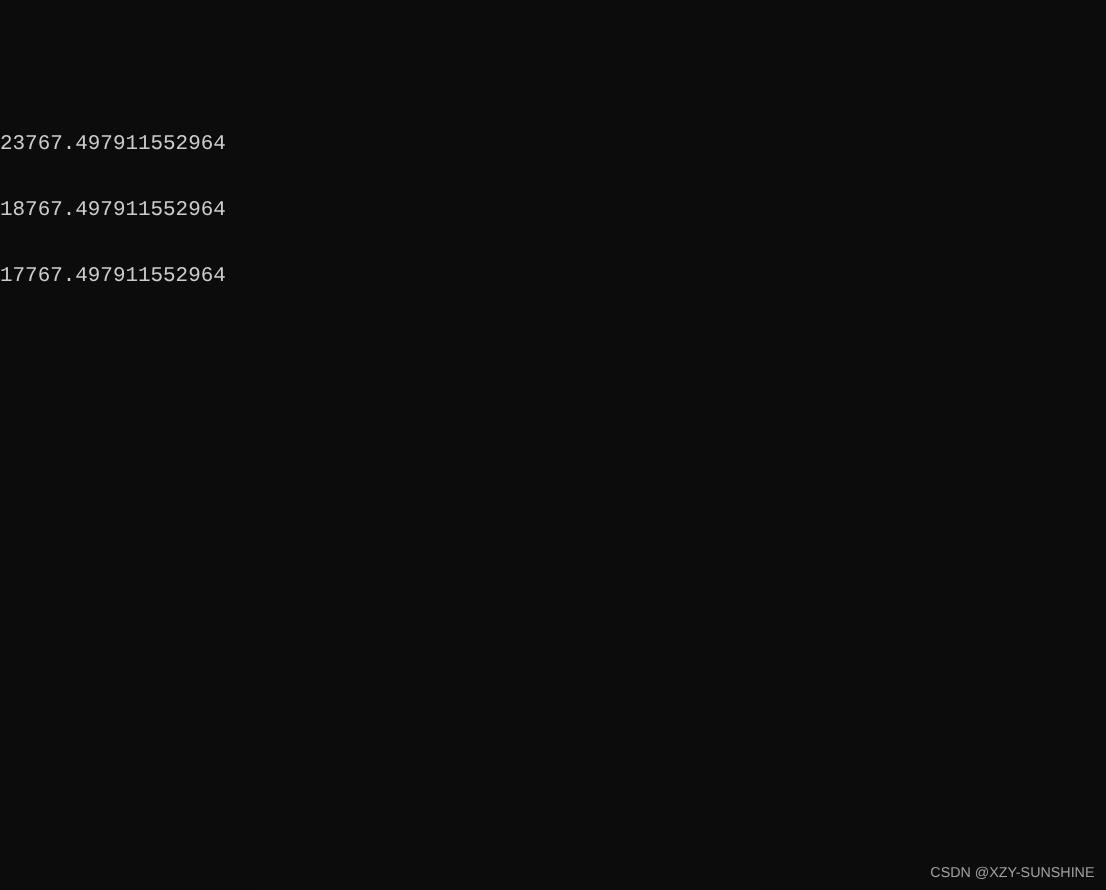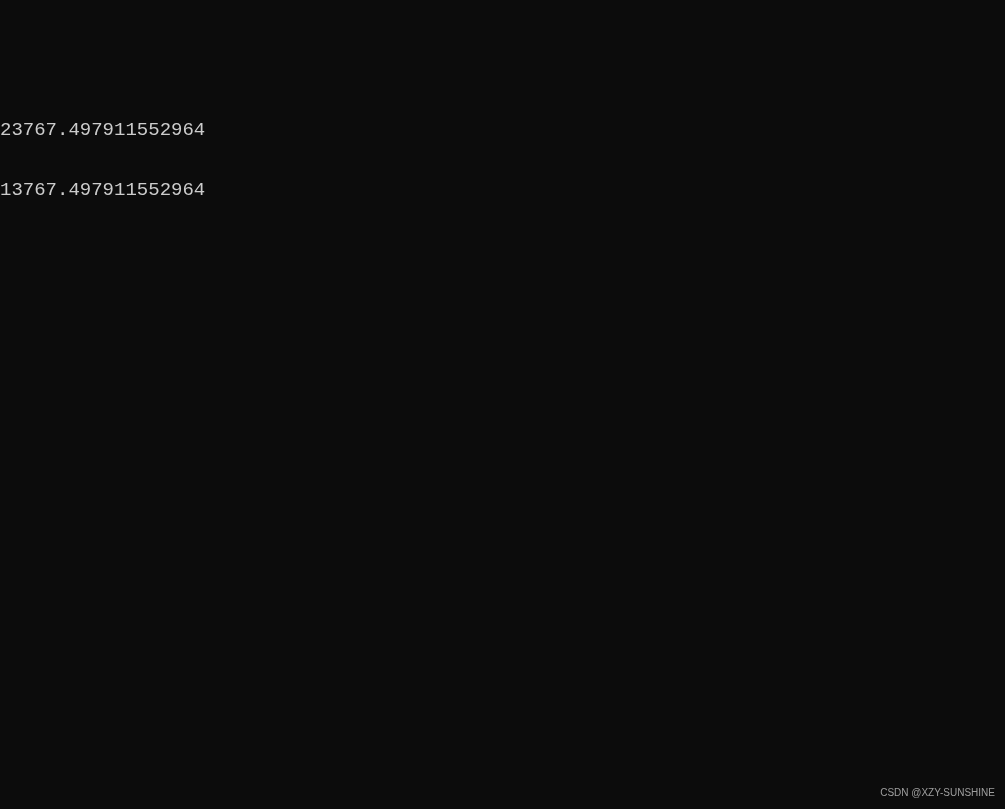--- a/index.html
+++ b/index.html
@@ -21,32 +21,33 @@
     }
     .terminal-content {
       padding: 0;
     }
     .watermark {
       position: absolute;
       bottom: 6px;
       right: 10px;
       color: #b8b8b8;
       font-family: Arial, sans-serif;
-      font-size: 10px;
+      font-size: 13px;
       opacity: 0.85;
     }
   </style>
 </head>
 <body>
 
 
 
 <div class="terminal-content">
   <div>23767.497911552964</div>
-  <div>13767.497911552964</div>
+  <div>18767.497911552964</div>
+  <div>17767.497911552964</div>
   
   
   
   
   
   
   
   
   
   

